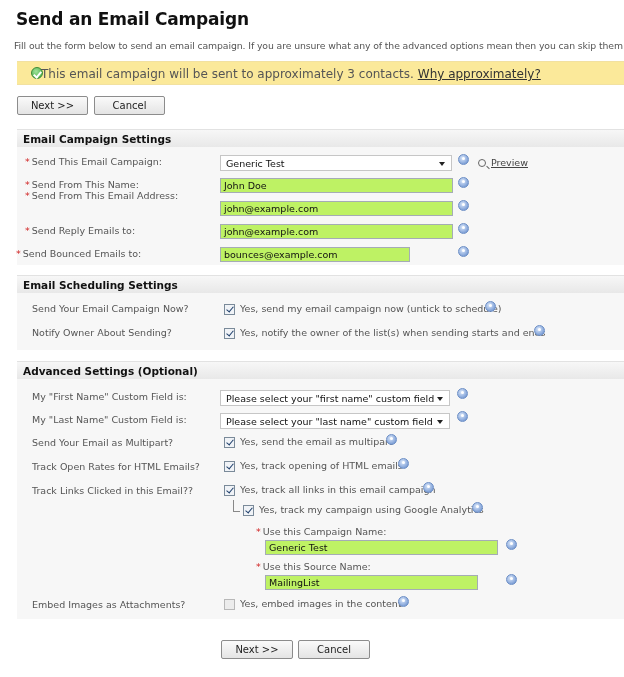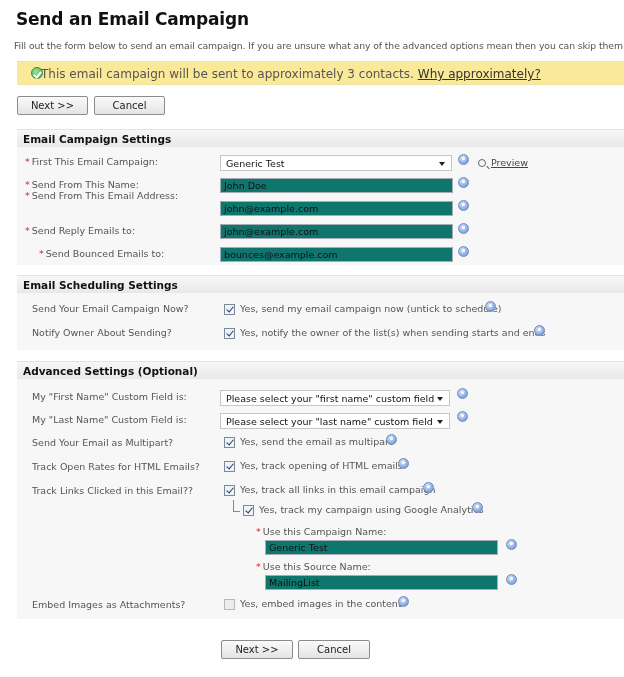--- a/index.html
+++ b/index.html
@@ -46,21 +46,21 @@
   }
   .section-head {
     position: absolute; left: 0; top: 0; width: 100%; height: 18px;
     background: linear-gradient(#f7f7f7, #e8e8e8);
     border-top: 1px solid #e2e2e2;
     font-weight: bold; font-size: 10.5px; color: #111; padding: 3px 0 0 6px;
   }
   .lbl { position: absolute; font-size: 9.5px; color: #555; white-space: nowrap; }
   .lbl .req { color: #d02020; margin-right: 2px; }
   .input {
-    position: absolute; height: 15px; border: 1px solid #a5acb5; background: #0f766e;
+    position: absolute; height: 15px; border: 1px solid #a5acb5; background: #bef264;
     font-size: 9.5px; color: #111; padding: 1px 3px; white-space: nowrap; overflow: hidden;
   }
   .select {
     position: absolute; height: 16px; border: 1px solid #c6c6c6; background: #fff;
     font-size: 9.5px; color: #111; padding: 2px 5px; white-space: nowrap;
   }
   .select .caret {
     position: absolute; right: 6px; top: 6px; width: 0; height: 0;
     border-left: 3px solid transparent; border-right: 3px solid transparent; border-top: 4px solid #222;
   }
@@ -104,39 +104,39 @@
   <span class="msg"><span>This email campaign will be sent to approximately 3 contacts.</span><a>Why approximately?</a></span>
 </div>
 
 <div class="btn" style="left:17px; top:96px; width:71px;">Next &gt;&gt;</div>
 <div class="btn" style="left:94px; top:96px; width:71px;">Cancel</div>
 
 <div class="section" style="top:129px; height:136px;">
   <div class="section-head">Email Campaign Settings</div>
 </div>
 
-<div class="lbl" style="left:25px; top:156px;"><span class="req">*</span><span>First This Email Campaign:</span></div>
+<div class="lbl" style="left:25px; top:156px;"><span class="req">*</span><span>Send This Email Campaign:</span></div>
 <div class="select" style="left:220px; top:155px; width:232px;"><span>Generic Test</span><span class="caret"></span></div>
 <div class="help" style="left:458px; top:154px;"></div>
 <div class="preview"><span class="zoom-icon"></span><span>Preview</span></div>
 
 <div class="lbl" style="left:25px; top:179px;"><span class="req">*</span><span>Send From This Name:</span></div>
 <div class="input" style="left:220px; top:178px; width:233px;">John Doe</div>
 <div class="help" style="left:458px; top:177px;"></div>
 
 <div class="lbl" style="left:25px; top:190px;"><span class="req">*</span><span>Send From This Email Address:</span></div>
 <div class="input" style="left:220px; top:201px; width:233px;">john@example.com</div>
 <div class="help" style="left:458px; top:200px;"></div>
 
 <div class="lbl" style="left:25px; top:225px;"><span class="req">*</span><span>Send Reply Emails to:</span></div>
 <div class="input" style="left:220px; top:224px; width:233px;">john@example.com</div>
 <div class="help" style="left:458px; top:223px;"></div>
 
-<div class="lbl" style="left:39px; top:248px;"><span class="req">*</span><span>Send Bounced Emails to:</span></div>
-<div class="input" style="left:220px; top:247px; width:233px;">bounces@example.com</div>
+<div class="lbl" style="left:16px; top:248px;"><span class="req">*</span><span>Send Bounced Emails to:</span></div>
+<div class="input" style="left:220px; top:247px; width:190px;">bounces@example.com</div>
 <div class="help" style="left:458px; top:246px;"></div>
 
 <div class="section" style="top:275px; height:75px;">
   <div class="section-head">Email Scheduling Settings</div>
 </div>
 
 <div class="lbl" style="left:32px; top:303px;">Send Your Email Campaign Now?</div>
 <div class="chk on" style="left:224px; top:304px;"></div>
 <div class="chktxt" style="left:240px; top:303px;">Yes, send my email campaign now (untick to schedule)</div>
 <div class="help" style="left:485px; top:301px;"></div>
@@ -176,21 +176,21 @@
 <div class="tree-line"></div>
 <div class="chk on" style="left:243px; top:505px;"></div>
 <div class="chktxt" style="left:259px; top:504px;">Yes, track my campaign using Google Analytics</div>
 <div class="help" style="left:472px; top:502px;"></div>
 
 <div class="lbl" style="left:256px; top:526px;"><span class="req">*</span><span>Use this Campaign Name:</span></div>
 <div class="input" style="left:265px; top:540px; width:233px;">Generic Test</div>
 <div class="help" style="left:506px; top:539px;"></div>
 
 <div class="lbl" style="left:256px; top:561px;"><span class="req">*</span><span>Use this Source Name:</span></div>
-<div class="input" style="left:265px; top:575px; width:233px;">MailingList</div>
+<div class="input" style="left:265px; top:575px; width:213px;">MailingList</div>
 <div class="help" style="left:506px; top:574px;"></div>
 
 <div class="lbl" style="left:32px; top:599px;">Embed Images as Attachments?</div>
 <div class="chk off" style="left:224px; top:599px;"></div>
 <div class="chktxt" style="left:240px; top:598px;">Yes, embed images in the content</div>
 <div class="help" style="left:398px; top:596px;"></div>
 
 <div class="btn" style="left:221px; top:640px; width:72px;">Next &gt;&gt;</div>
 <div class="btn" style="left:298px; top:640px; width:72px;">Cancel</div>
 

